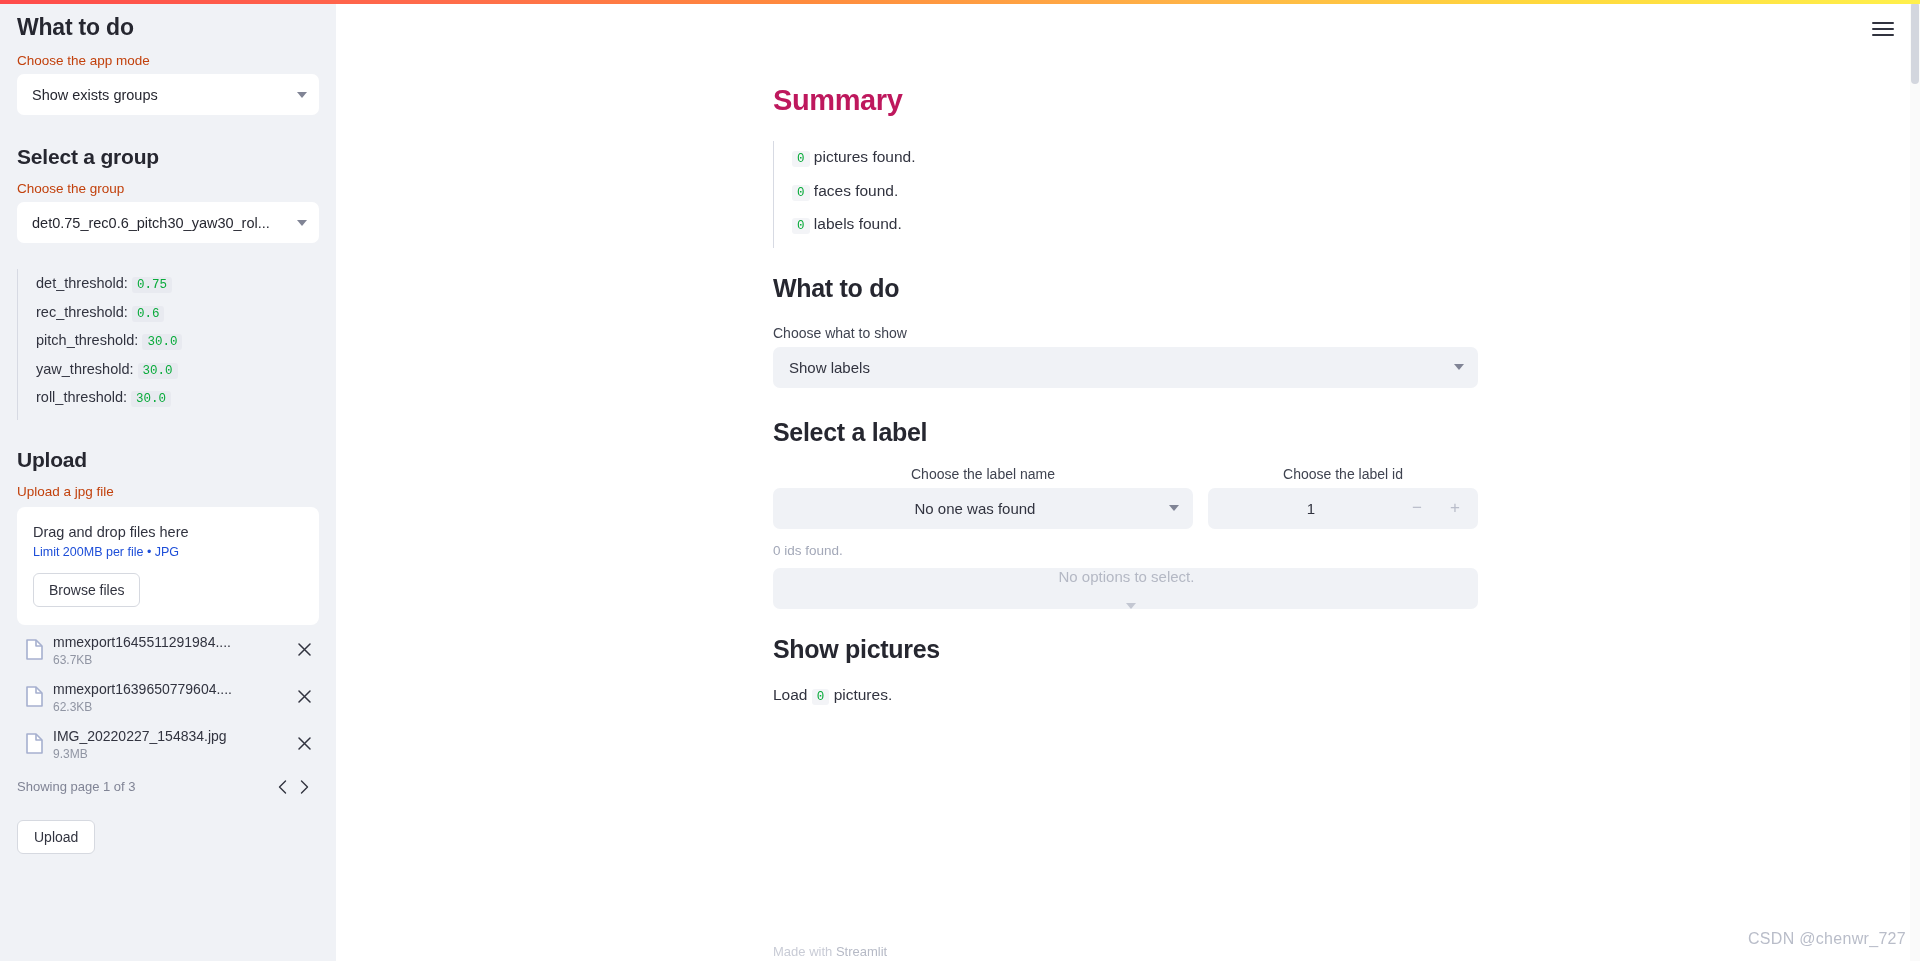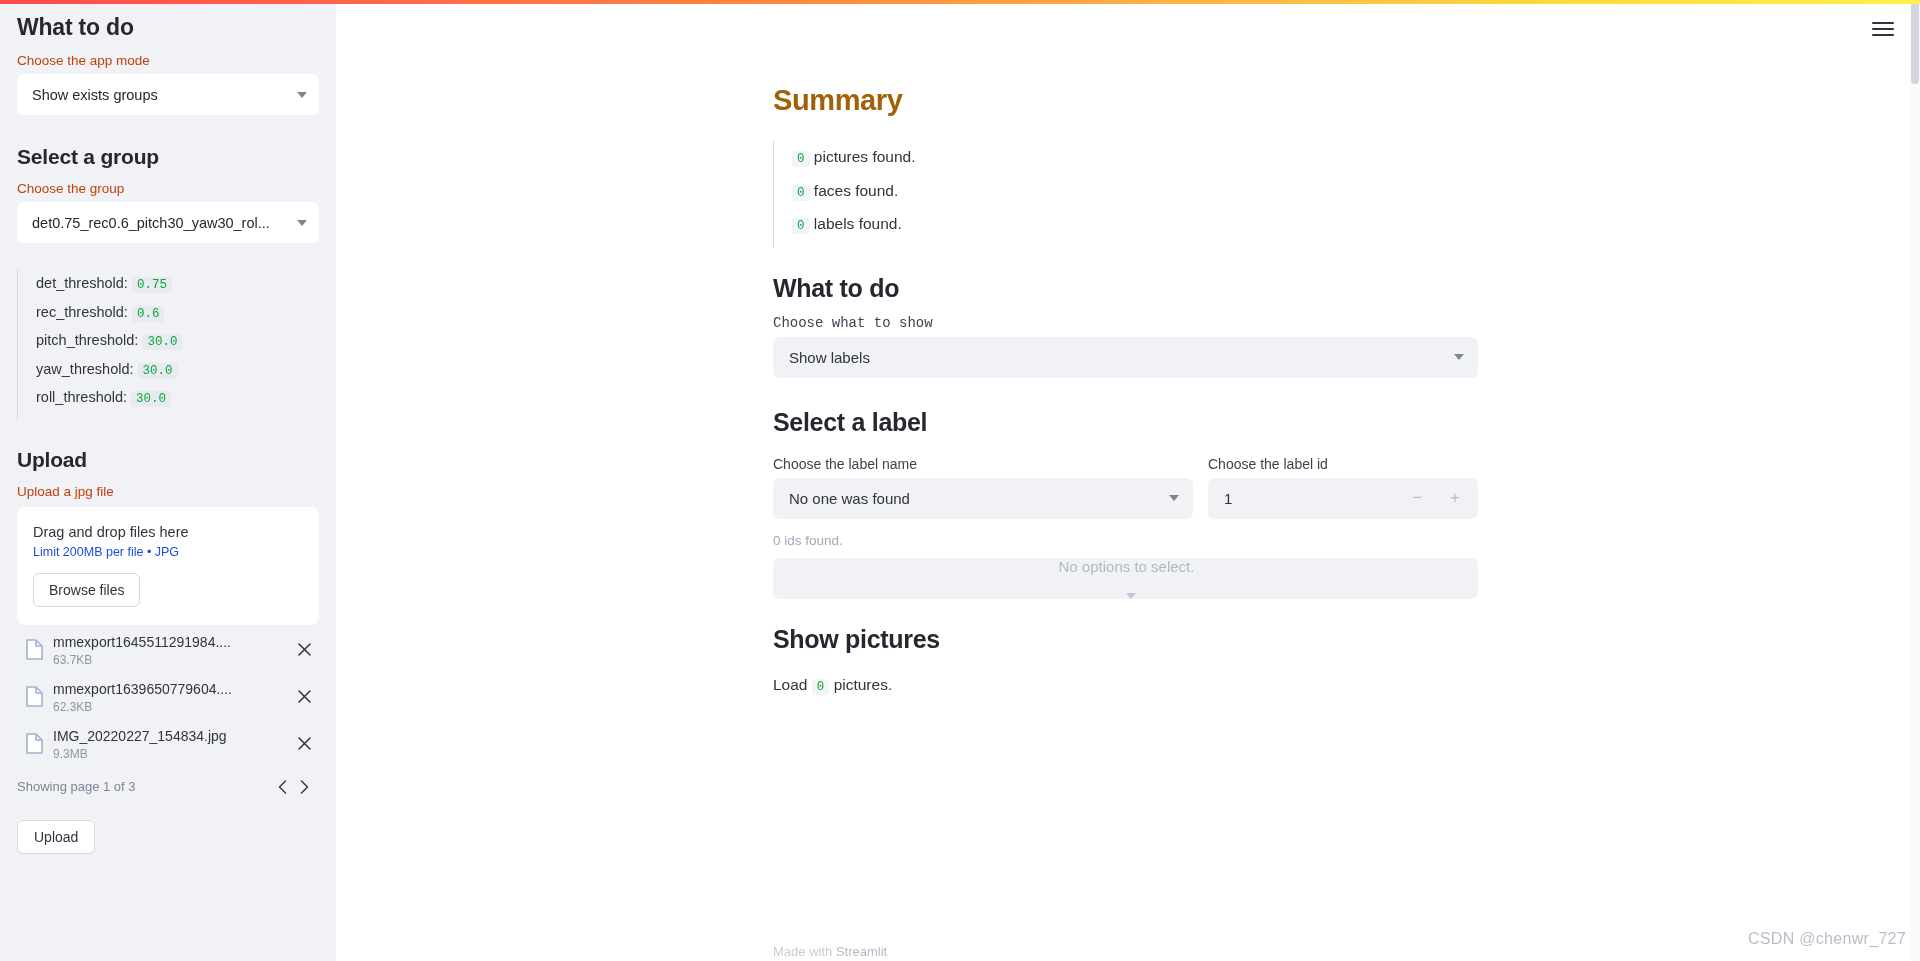--- a/index.html
+++ b/index.html
@@ -194,21 +194,21 @@
   .main-col {
     position: absolute;
     left: 437px;
     top: 0;
     width: 705px;
   }
   .m-h1 {
     font-size: 29px;
     font-weight: bold;
     letter-spacing: -0.4px;
-    color: #a16207;
+    color: #be185d;
   }
   .m-h2 {
     font-size: 25px;
     font-weight: bold;
     letter-spacing: -0.3px;
     color: #262730;
   }
   .m-label {
     font-size: 14px;
     color: #3f4350;
@@ -241,21 +241,21 @@
   }
   .m-select.disabled { color: #b4b8c4; cursor: default; flex-direction: column; }
   .m-select .val {
     flex: 1;
     overflow: hidden;
     text-overflow: ellipsis;
     white-space: nowrap;
   }
   .m-select.disabled .caret { border-top-color: #c3c7d2; }
 
-  .two-col { display: flex; gap: 15px; }
+  .two-col { display: flex; gap: 15px; text-align: center; }
   .col-a { width: 420px; }
   .col-b { width: 270px; }
 
   .stepper {
     height: 41px;
     background: #f0f2f6;
     border-radius: 7px;
     display: flex;
     align-items: center;
     padding: 0 4px 0 16px;
@@ -492,21 +492,21 @@
         <span>faces found.</span>
       </div>
       <div class="summary-row">
         <code class="green">0</code>
         <span>labels found.</span>
       </div>
     </div>
 
     <div class="m-h2" style="margin-top:26px;">What to do</div>
 
-    <div class="m-label" style="margin-top:12px;font-family:Liberation Mono, monospace;">Choose what to show</div>
+    <div class="m-label" style="margin-top:22px;">Choose what to show</div>
     <div class="m-select">
       <span class="val">Show labels</span>
       <span class="caret"></span>
     </div>
 
     <div class="m-h2" style="margin-top:30px;">Select a label</div>
 
     <div class="two-col" style="margin-top:19px;">
       <div class="col-a">
         <div class="m-label">Choose the label name</div>

